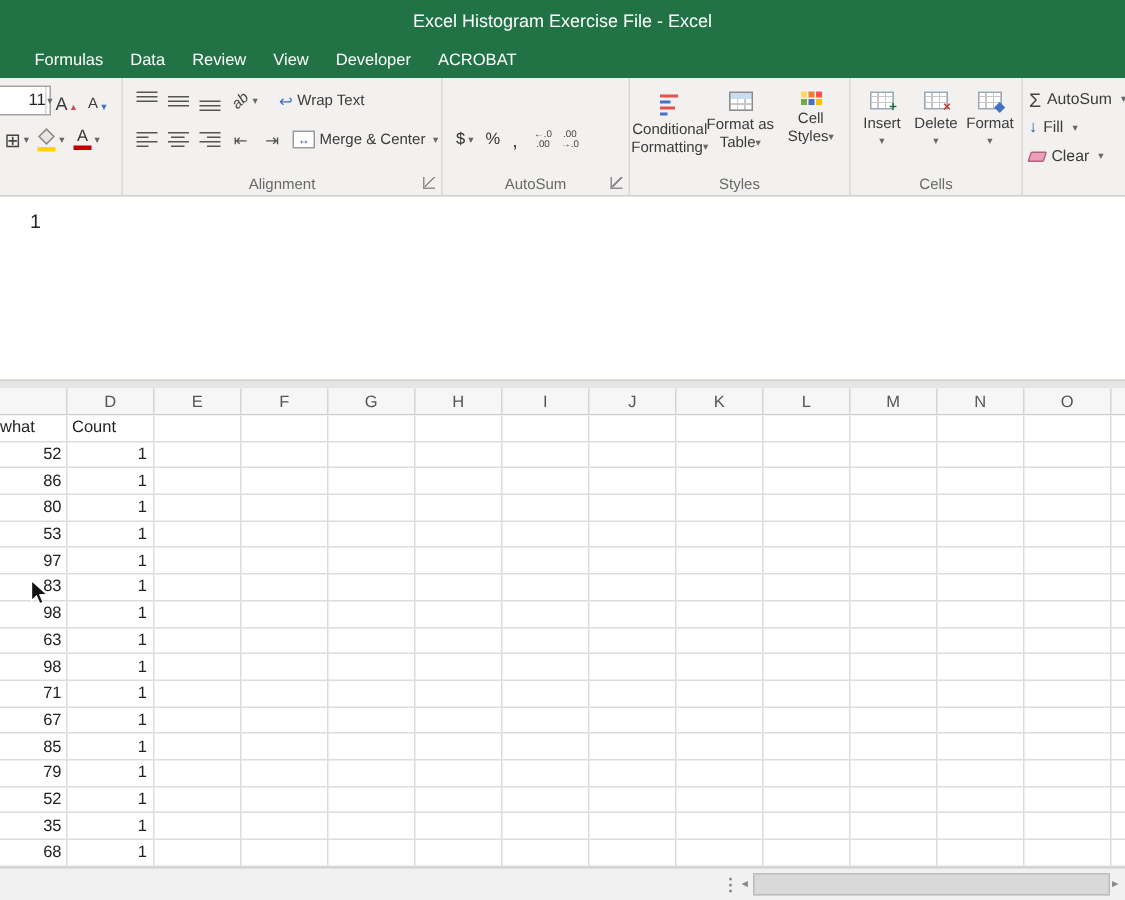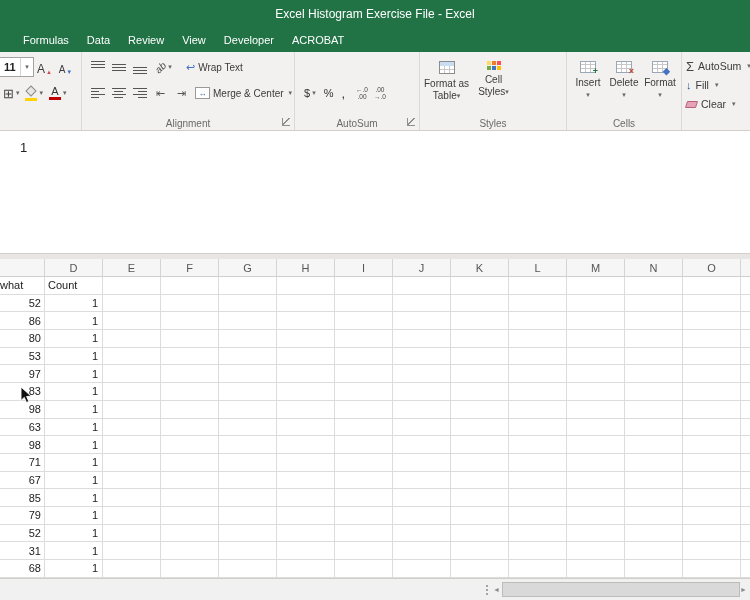--- a/index.html
+++ b/index.html
@@ -27,21 +27,21 @@
   .glabel { position:absolute; bottom:1px; left:0; right:0; text-align:center; font-size:10px; color:#696969; }
   .launcher { position:absolute; bottom:4px; right:4px; width:8px; height:8px; border-left:1px solid #8e8e8e; border-bottom:1px solid #8e8e8e;
               background:linear-gradient(135deg, transparent 42%, #8e8e8e 42%, #8e8e8e 54%, transparent 54%); }
   .r1 { position:absolute; top:5px; left:5px; display:flex; align-items:center; }
   .r2 { position:absolute; top:31px; left:5px; display:flex; align-items:center; }
 
   .dd::after { content:"▾"; font-size:7px; color:#676767; margin-left:2px; }
   .ddonly::after { content:"▾"; font-size:7px; color:#676767; }
 
   .inputbox { height:20px; background:#fff; border:1px solid #a5a3a1; display:flex; align-items:center; font-size:11px; color:#222; }
-  .inputbox .val { padding-left:5px; flex:1;font-weight:bold; }
+  .inputbox .val { padding-left:20px; flex:1; }
   .ddbox { width:13px; height:100%; border-left:1px solid #d4d4d4; display:flex; align-items:center; justify-content:center; }
   .ddbox::after { content:"▾"; font-size:7px; color:#676767; }
 
   .fbtn { width:21px; height:20px; display:flex; align-items:flex-end; justify-content:center; color:#3d3d3d; padding-bottom:2px; }
   .fbtn .ltr { font-size:12px; line-height:11px; }
   .fbtn .tri { font-size:6px; color:#d04b4b; margin-left:1px; }
 
   .icbtn { display:flex; align-items:center; height:20px; padding:0 3px; color:#444; }
   .glyph13 { font-size:13px; line-height:13px; }
   .colorstack { display:flex; flex-direction:column; align-items:center; line-height:10px; }
@@ -283,20 +283,33 @@
           <span>→.0</span>
         </span>
       </div>
       <span class="glabel">AutoSum</span>
       <span class="launcher"></span>
     </div>
 
     <div class="rgroup g-styles">
       <div class="r1" style="left:3px; top:4px;">
         <div class="bigbtn">
+          <span class="ic cficon">
+              <i></i>
+              <i></i>
+              <i></i>
+              <i></i>
+            </span>
+          <span>Conditional</span>
+          <span class="l2row">
+              <span>Formatting</span>
+              <span class="ddonly"></span>
+            </span>
+        </div>
+        <div class="bigbtn">
           <span class="ic fticon"></span>
           <span>Format as</span>
           <span class="l2row">
               <span>Table</span>
               <span class="ddonly"></span>
             </span>
         </div>
         <div class="bigbtn">
           <span class="ic csicon">
               <i></i>
@@ -622,21 +635,21 @@
           <span class="gcell cempty"></span>
           <span class="gcell cempty"></span>
           <span class="gcell cempty"></span>
           <span class="gcell cempty"></span>
           <span class="gcell cempty"></span>
           <span class="gcell cempty"></span>
         <span class="gcell cfill"></span>
       </div>
     
       <div class="grow">
-        <span class="gcell ca">31</span>
+        <span class="gcell ca">35</span>
         <span class="gcell cb">1</span>
         <span class="gcell cempty"></span>
           <span class="gcell cempty"></span>
           <span class="gcell cempty"></span>
           <span class="gcell cempty"></span>
           <span class="gcell cempty"></span>
           <span class="gcell cempty"></span>
           <span class="gcell cempty"></span>
           <span class="gcell cempty"></span>
           <span class="gcell cempty"></span>

